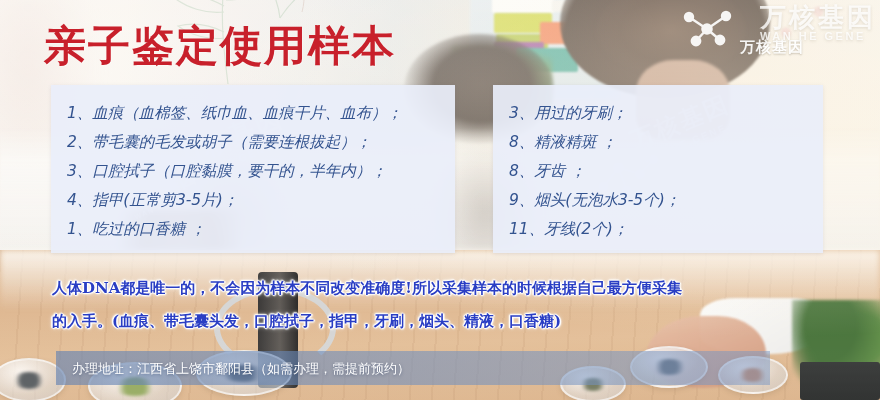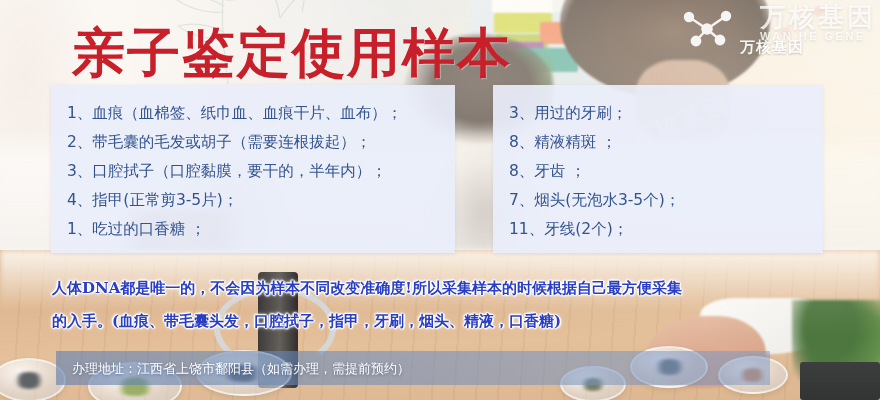--- a/index.html
+++ b/index.html
@@ -223,39 +223,40 @@
   .wm-t1{left:176px;top:120px;font-size:26px;letter-spacing:2px;opacity:.55;}
   .wm-t1 small{display:block;font-size:10px;letter-spacing:2px;}
   .wm-t2{left:128px;top:178px;font-size:17px;letter-spacing:1px;opacity:.5;}
   .wm-t2 small{display:block;font-size:7px;letter-spacing:1.5px;}
   .wm-t3{left:630px;top:106px;font-size:24px;letter-spacing:2px;opacity:.55;}
   .wm-t3 small{display:block;font-size:10px;letter-spacing:2px;}
   .wm-mol{position:absolute;left:594px;top:152px;opacity:.5;transform:rotate(-10deg);}
 
   
   .title{
-    position:absolute;left:72px;top:18px;
-    font-size:53px;font-weight:bold;letter-spacing:2px;
+    position:absolute;left:44px;top:18px;
+    font-size:42px;font-weight:bold;letter-spacing:2px;
     color:#c8202b;
     font-family:"DejaVu Sans","Liberation Sans",sans-serif;
     text-shadow:1px 1px 0 rgba(255,255,255,.35);
     white-space:nowrap;
   }
 
   .panel{
     position:absolute;top:85px;height:168px;
     background:rgba(233,238,250,.92);
     box-shadow:0 1px 4px rgba(90,100,130,.12);
   }
   .panel-left{left:51px;width:404px;}
   .panel-right{left:493px;width:330px;}
   .panel ul{list-style:none;margin:0;padding:14px 0 0 16px;}
   .panel li{
     color:#33538f;font-size:15.5px;line-height:29px;white-space:nowrap;
     font-family:"DejaVu Sans","Liberation Sans",sans-serif;
+    font-style:italic;
   }
   .panel-right li{font-size:15.5px;}
 
   .para{
     position:absolute;left:52px;top:272px;width:800px;
     color:#2a3ec4;font-size:15px;line-height:33px;font-weight:bold;
     font-family:"DejaVu Serif","Liberation Serif",serif;
     text-shadow:
       -1.4px 0 1px #ffffff, 1.4px 0 1px #ffffff,
       0 -1.4px 1px #ffffff, 0 1.4px 1px #ffffff,
@@ -413,21 +414,21 @@
       <li>4、指甲(正常剪3-5片)；</li>
       <li>1、吃过的口香糖 ；</li>
     </ul>
   </div>
 
   <div class="panel panel-right">
     <ul>
       <li>3、用过的牙刷；</li>
       <li>8、精液精斑 ；</li>
       <li>8、牙齿 ；</li>
-      <li>7、烟头(无泡水3-5个)；</li>
+      <li>9、烟头(无泡水3-5个)；</li>
       <li>11、牙线(2个)；</li>
     </ul>
   </div>
 
   <div class="para">
     <div>人体DNA都是唯一的，不会因为样本不同改变准确度!所以采集样本的时候根据自己最方便采集</div>
     <div>的入手。(血痕、带毛囊头发，口腔拭子，指甲，牙刷，烟头、精液，口香糖)</div>
   </div>
 
   <div class="addr-band"></div>

